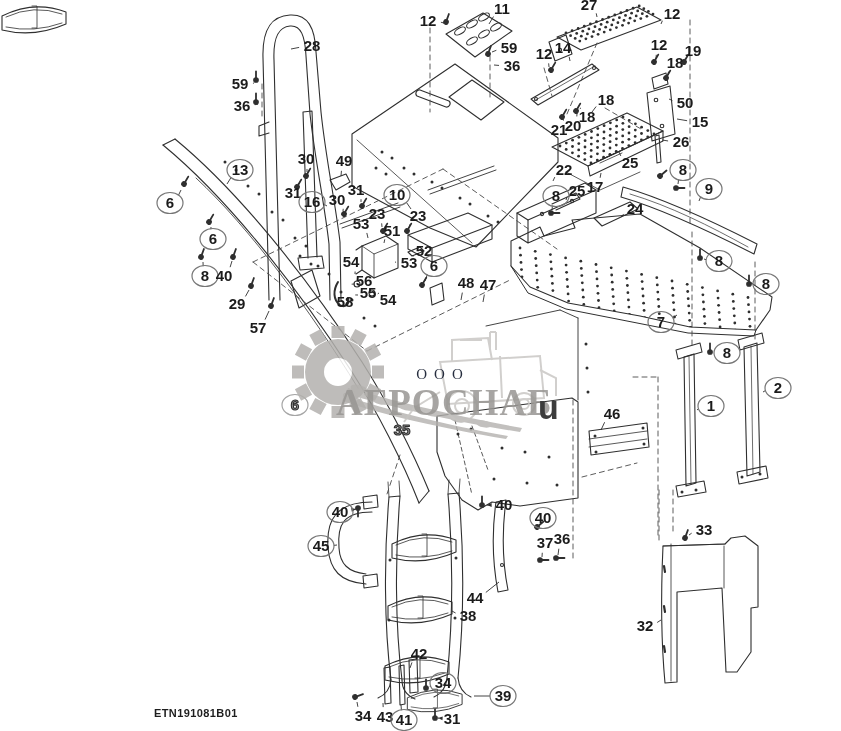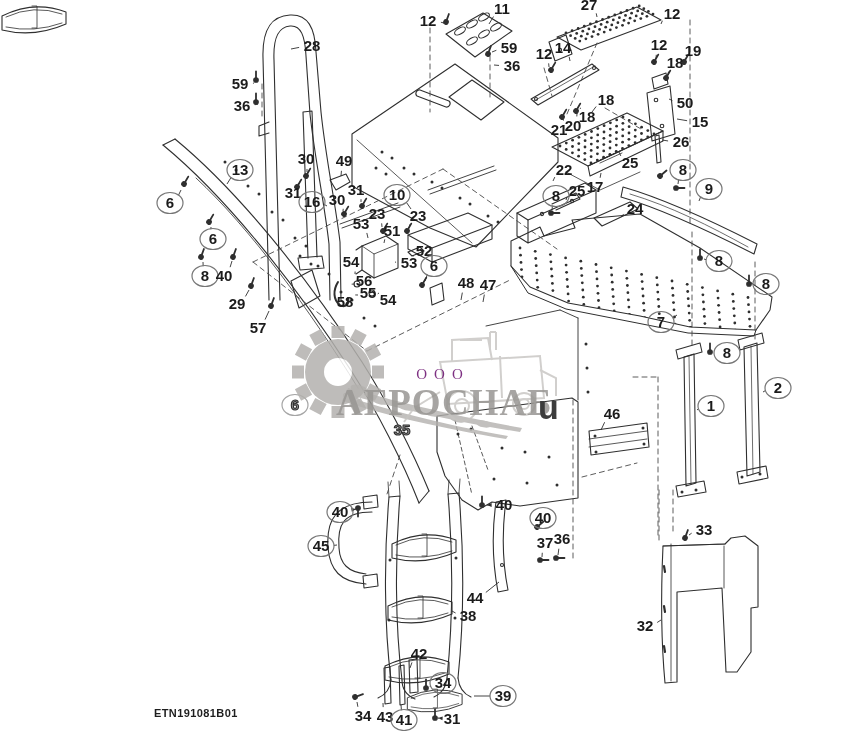--- a/index.html
+++ b/index.html
@@ -2,21 +2,21 @@
 <html><head>
 <meta charset="utf-8">
 <style>
   html,body{margin:0;padding:0;background:#e8e8e8;}
   .stage{position:relative;width:841px;height:731px;background:#ffffff;overflow:hidden;
          font-family:"Liberation Sans", sans-serif;}
   svg{position:absolute;left:0;top:0;}
   .wm{position:absolute;left:0;top:0;width:841px;height:731px;pointer-events:none;}
   .wm-ooo{position:absolute;left:398px;top:366px;width:90px;text-align:center;
           font-family:"Liberation Serif",serif;font-size:15px;letter-spacing:7px;
-          color:#701a75;opacity:.9;}
+          color:#0f172a;opacity:.9;}
   .wm-name{position:absolute;left:336px;top:381px;width:210px;text-align:left;
           font-family:"Liberation Serif",serif;font-weight:bold;font-size:37px;
           letter-spacing:1px;color:#989693;opacity:.85;white-space:nowrap;}
   .wm-u{position:absolute;left:538px;top:388px;font-family:"Liberation Sans",sans-serif;
         font-size:34px;font-weight:bold;color:#3c3c3c;}
   .doc-code{position:absolute;left:154px;top:707px;font-size:11px;font-weight:bold;
         color:#1e1e1e;letter-spacing:.4px;}
   .co-text{font-family:"Liberation Sans",sans-serif;font-weight:bold;font-size:15px;
         fill:#1b1b1b;}
   .co-under{fill:#8d8d8d;}

